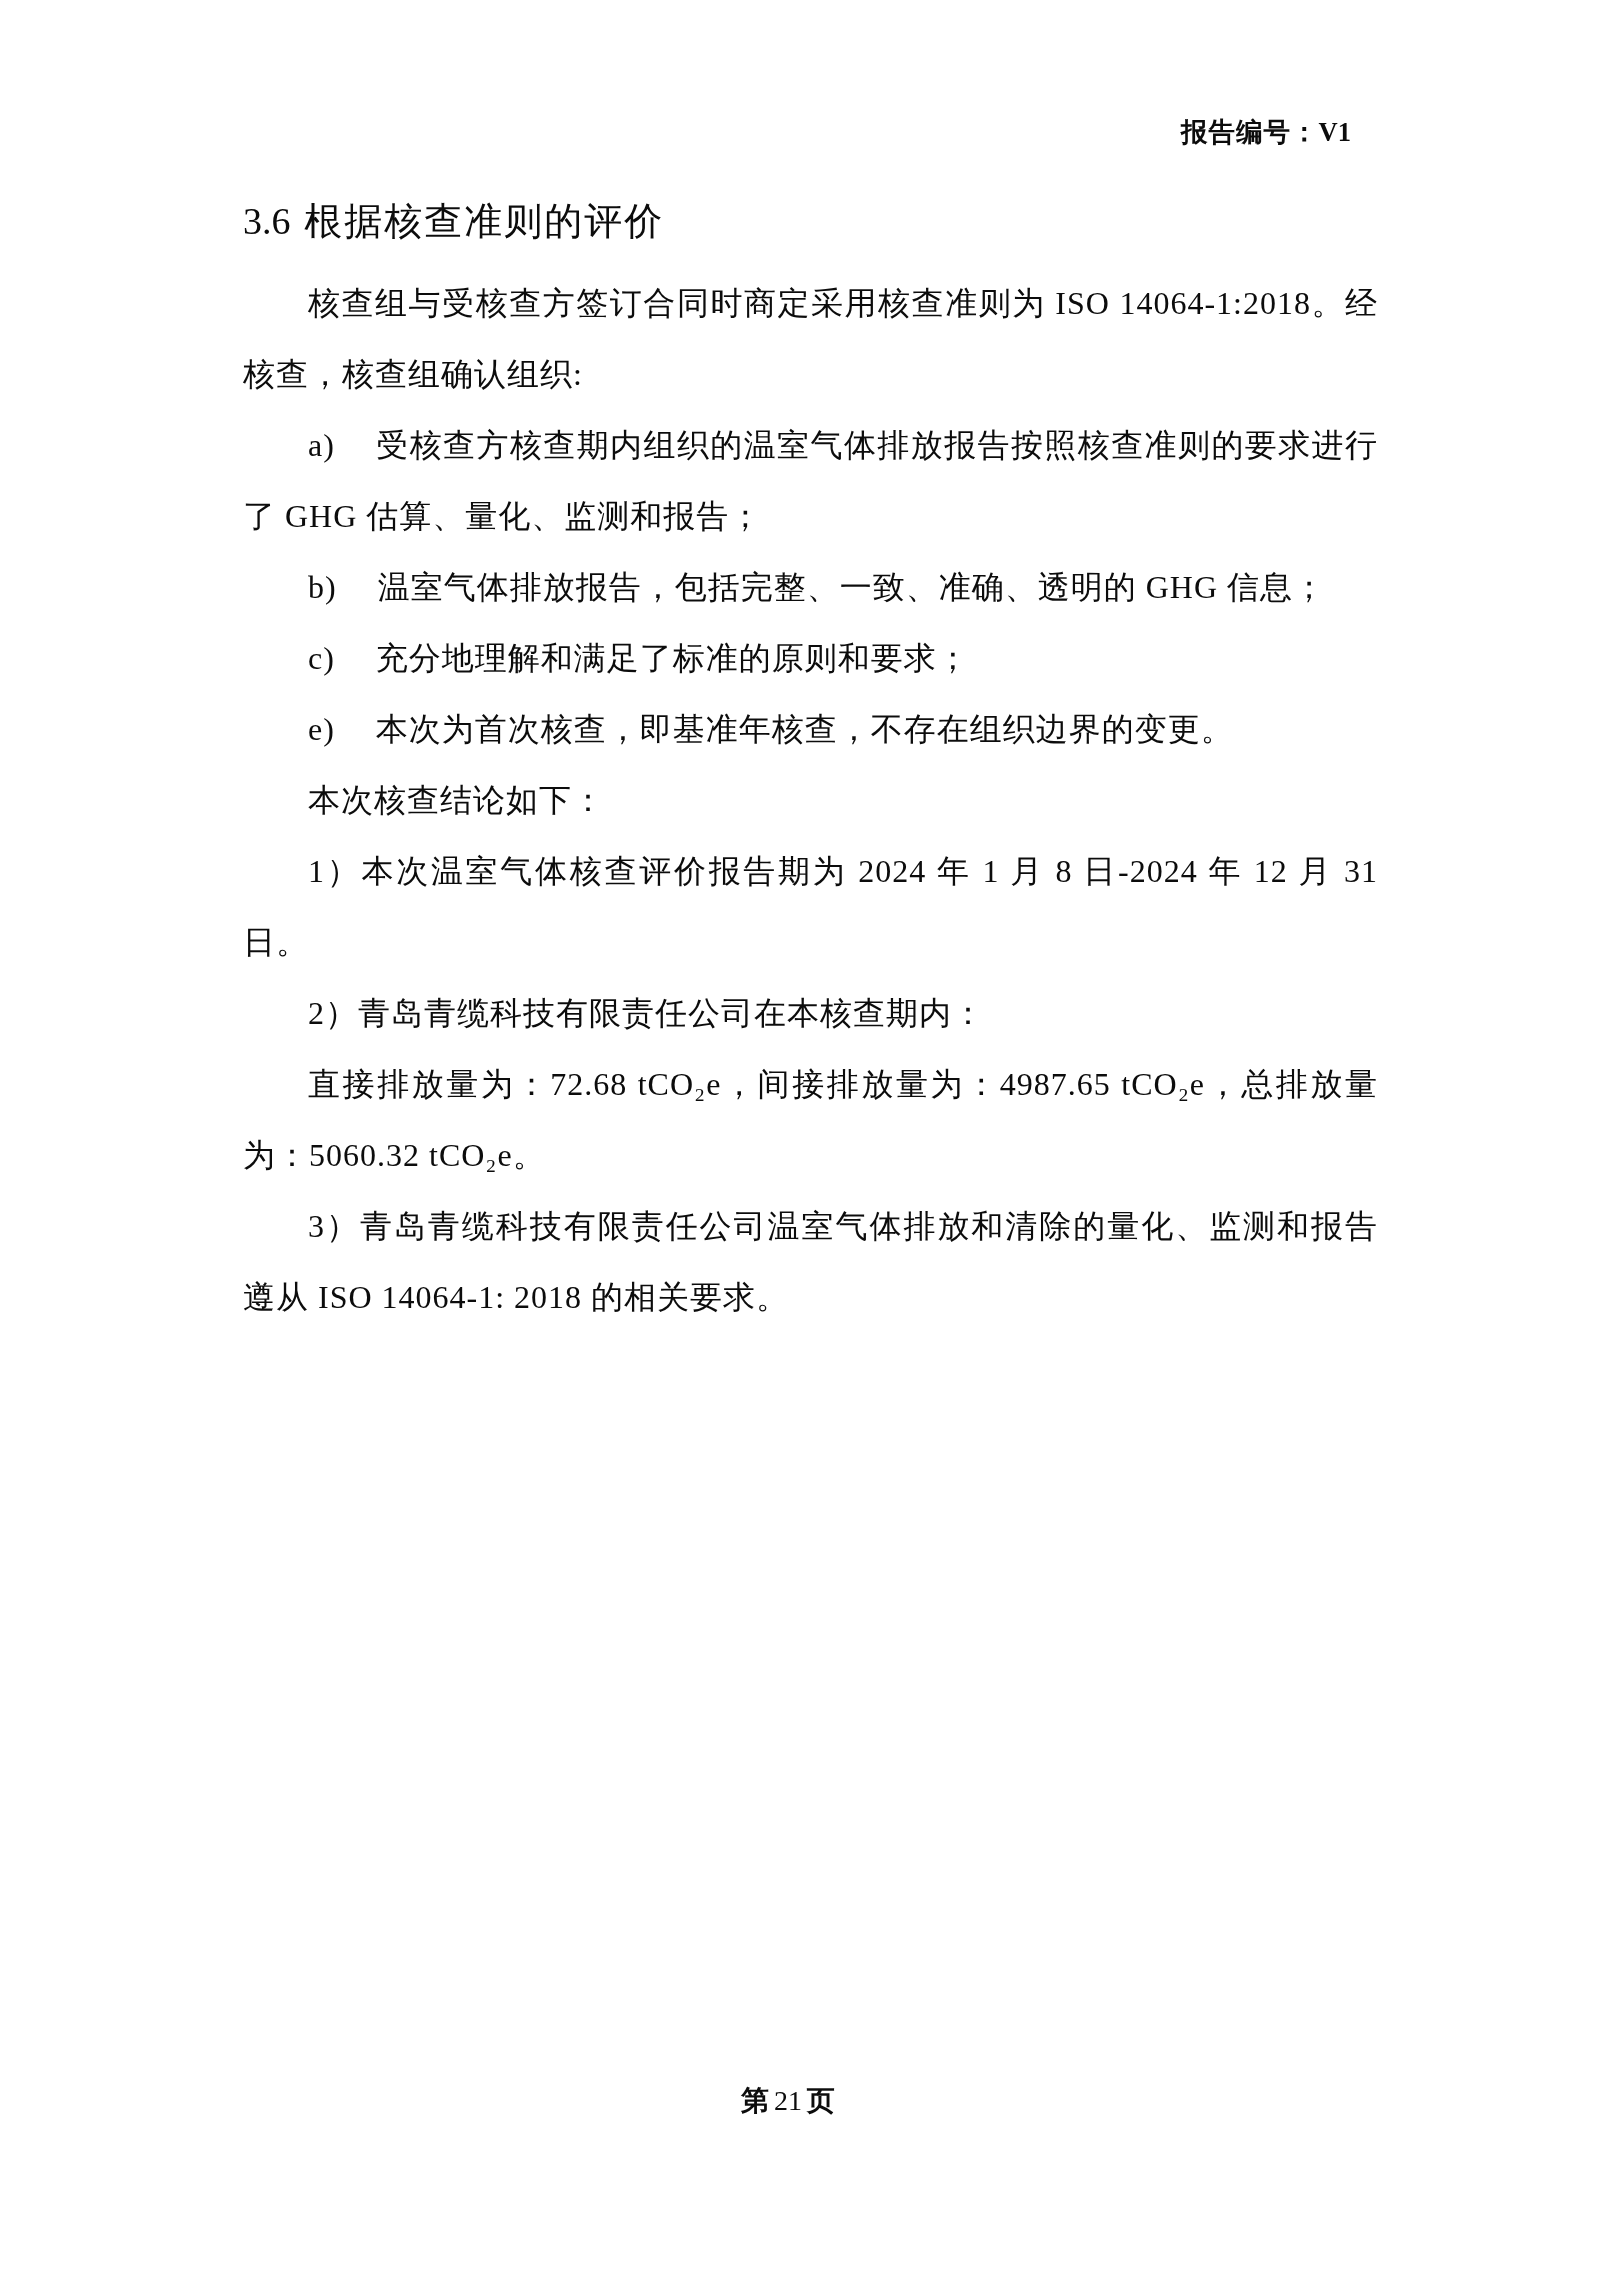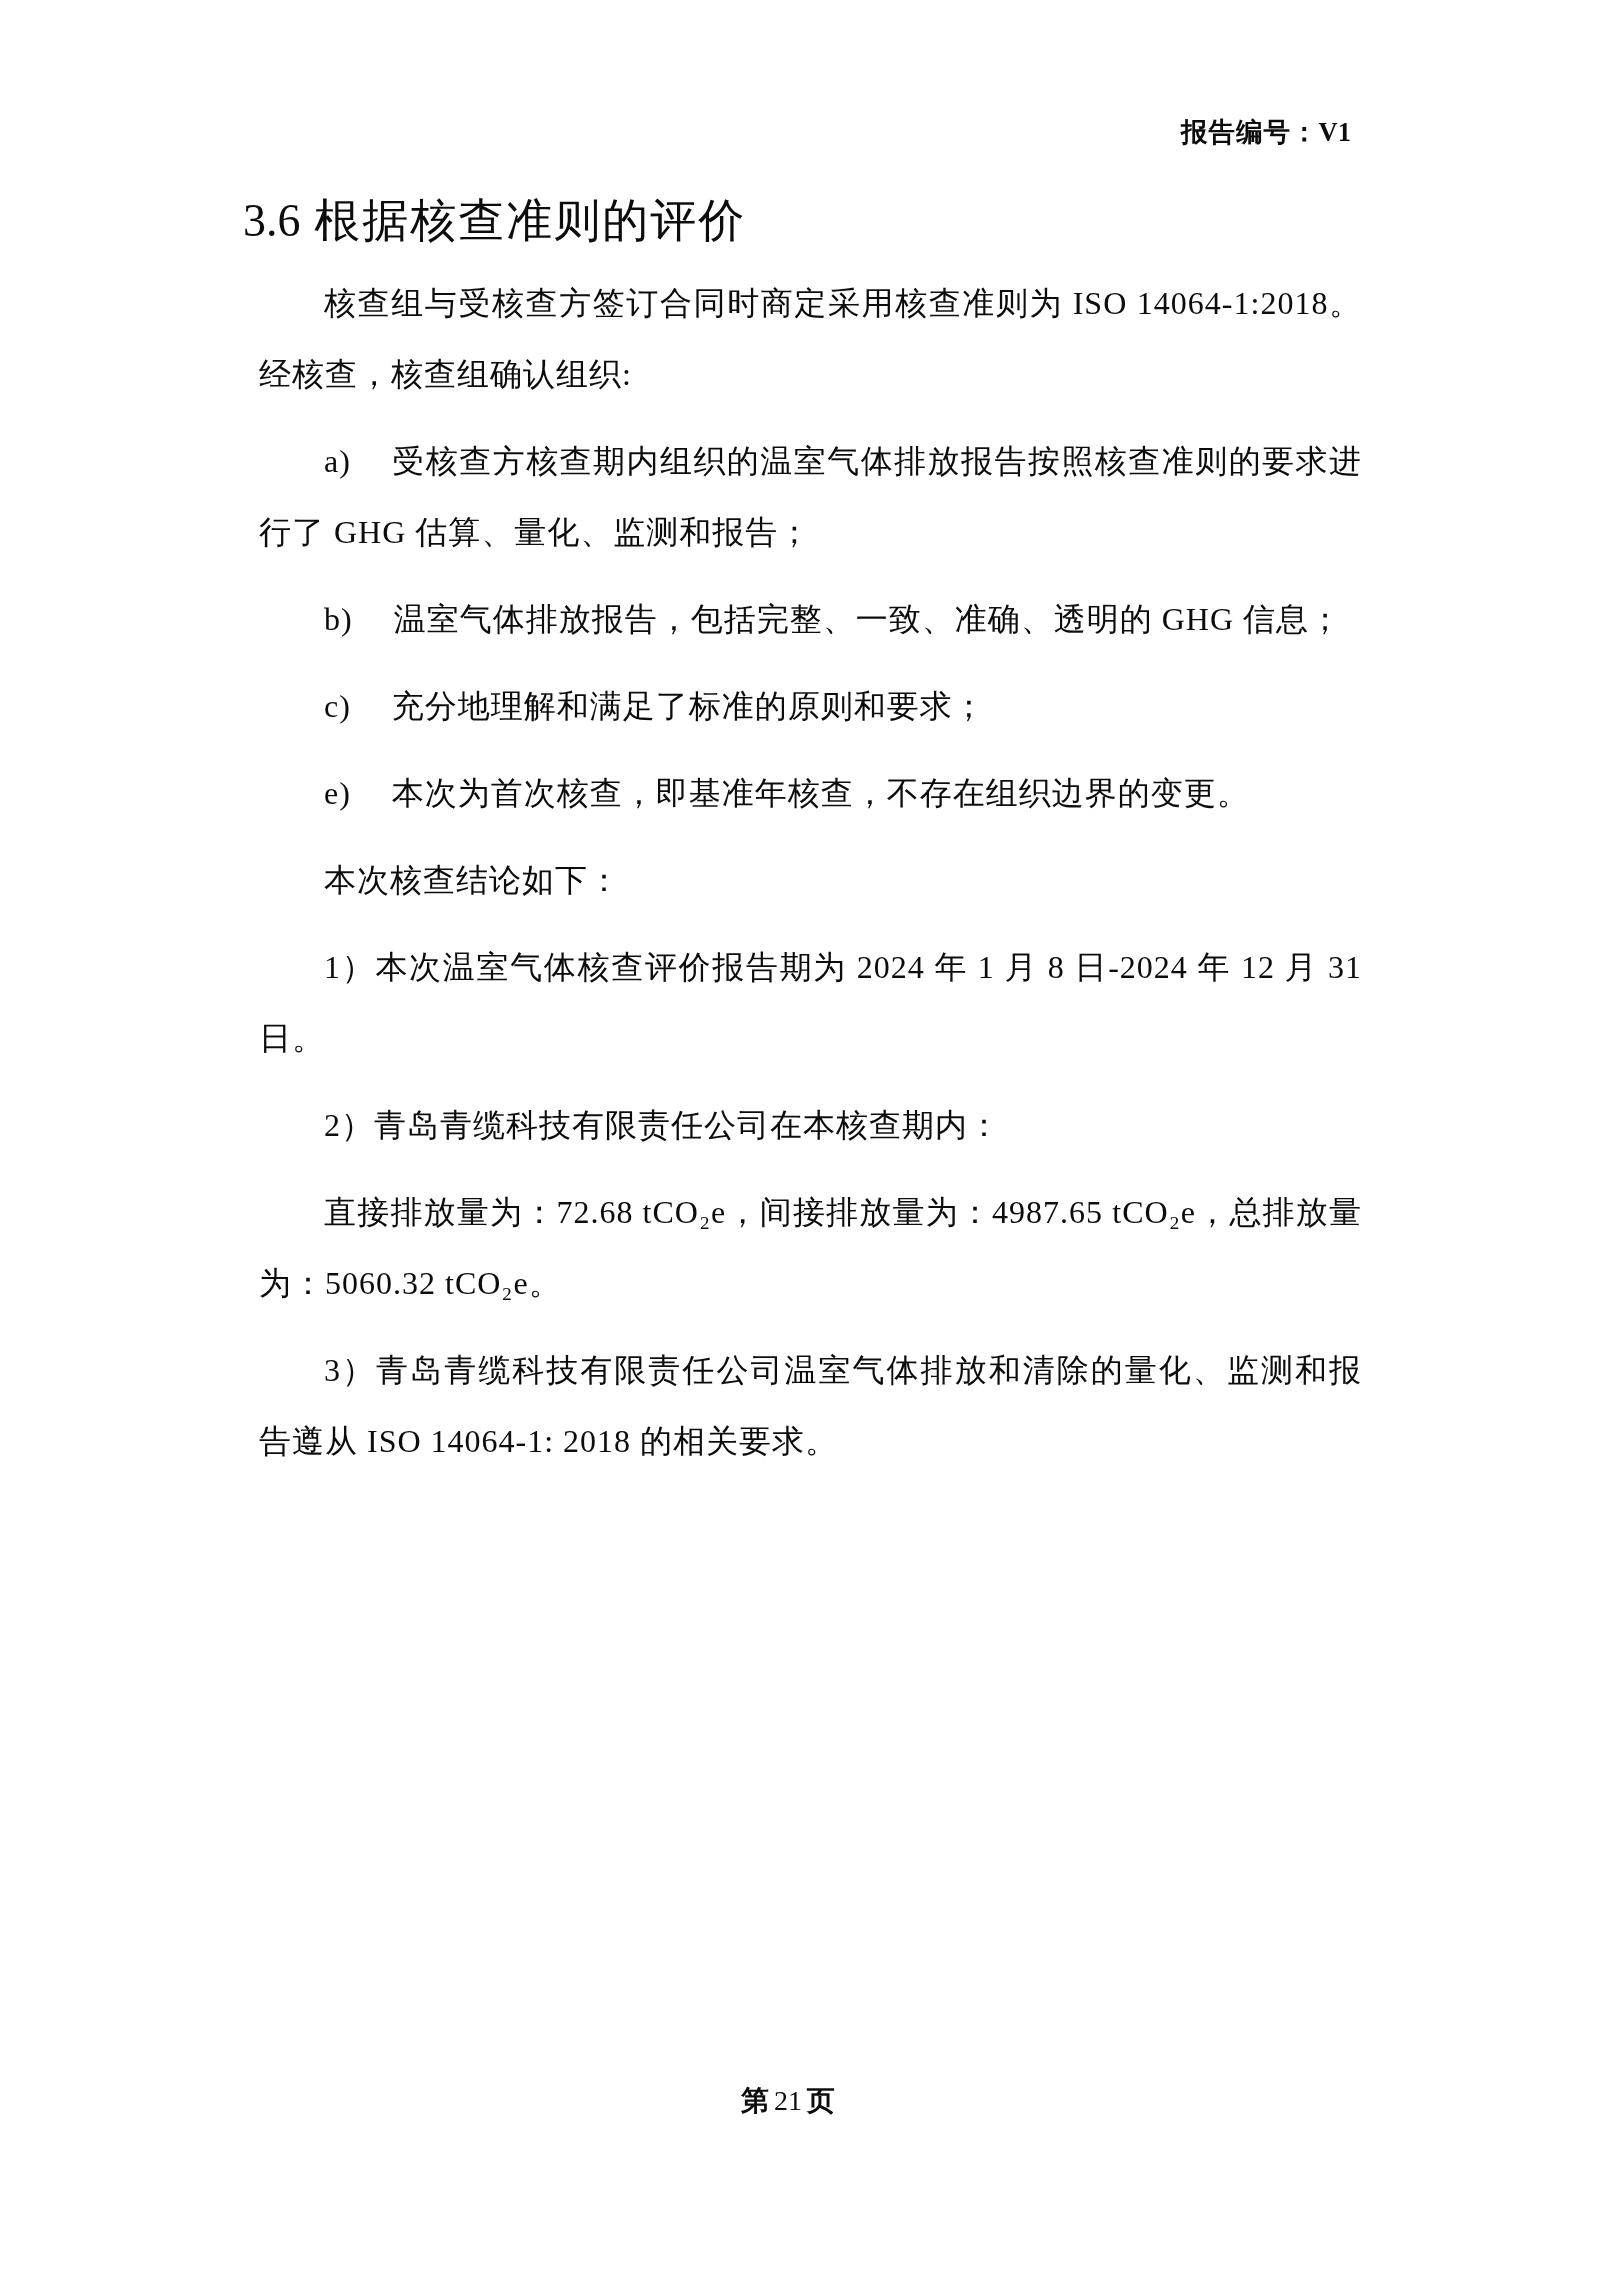--- a/index.html
+++ b/index.html
@@ -28,30 +28,30 @@
   
   .content {
     position: absolute;
     left: 243px;
     top: 0;
     width: 1135px;
   }
 
   h2.s36 {
     margin: 198px 0 23.5px 0;
-    font-size: 46px;
+    font-size: 38px;
     font-weight: normal;
     line-height: 46px;
     letter-spacing: 2px;
     white-space: nowrap;
   }
   h2.s36 .num { letter-spacing: 0; margin-right: 13.7px; }
 
   p.body {
-    margin: 16px;
+    margin: 0;
     font-size: 32px;
     line-height: 71px;
     text-align: justify;
     text-justify: inter-ideograph;
     letter-spacing: 1px;
   }
   p.ind { text-indent: 65px; }
   .item-label { margin-right: 41px; }
 
   h1.s4 {

